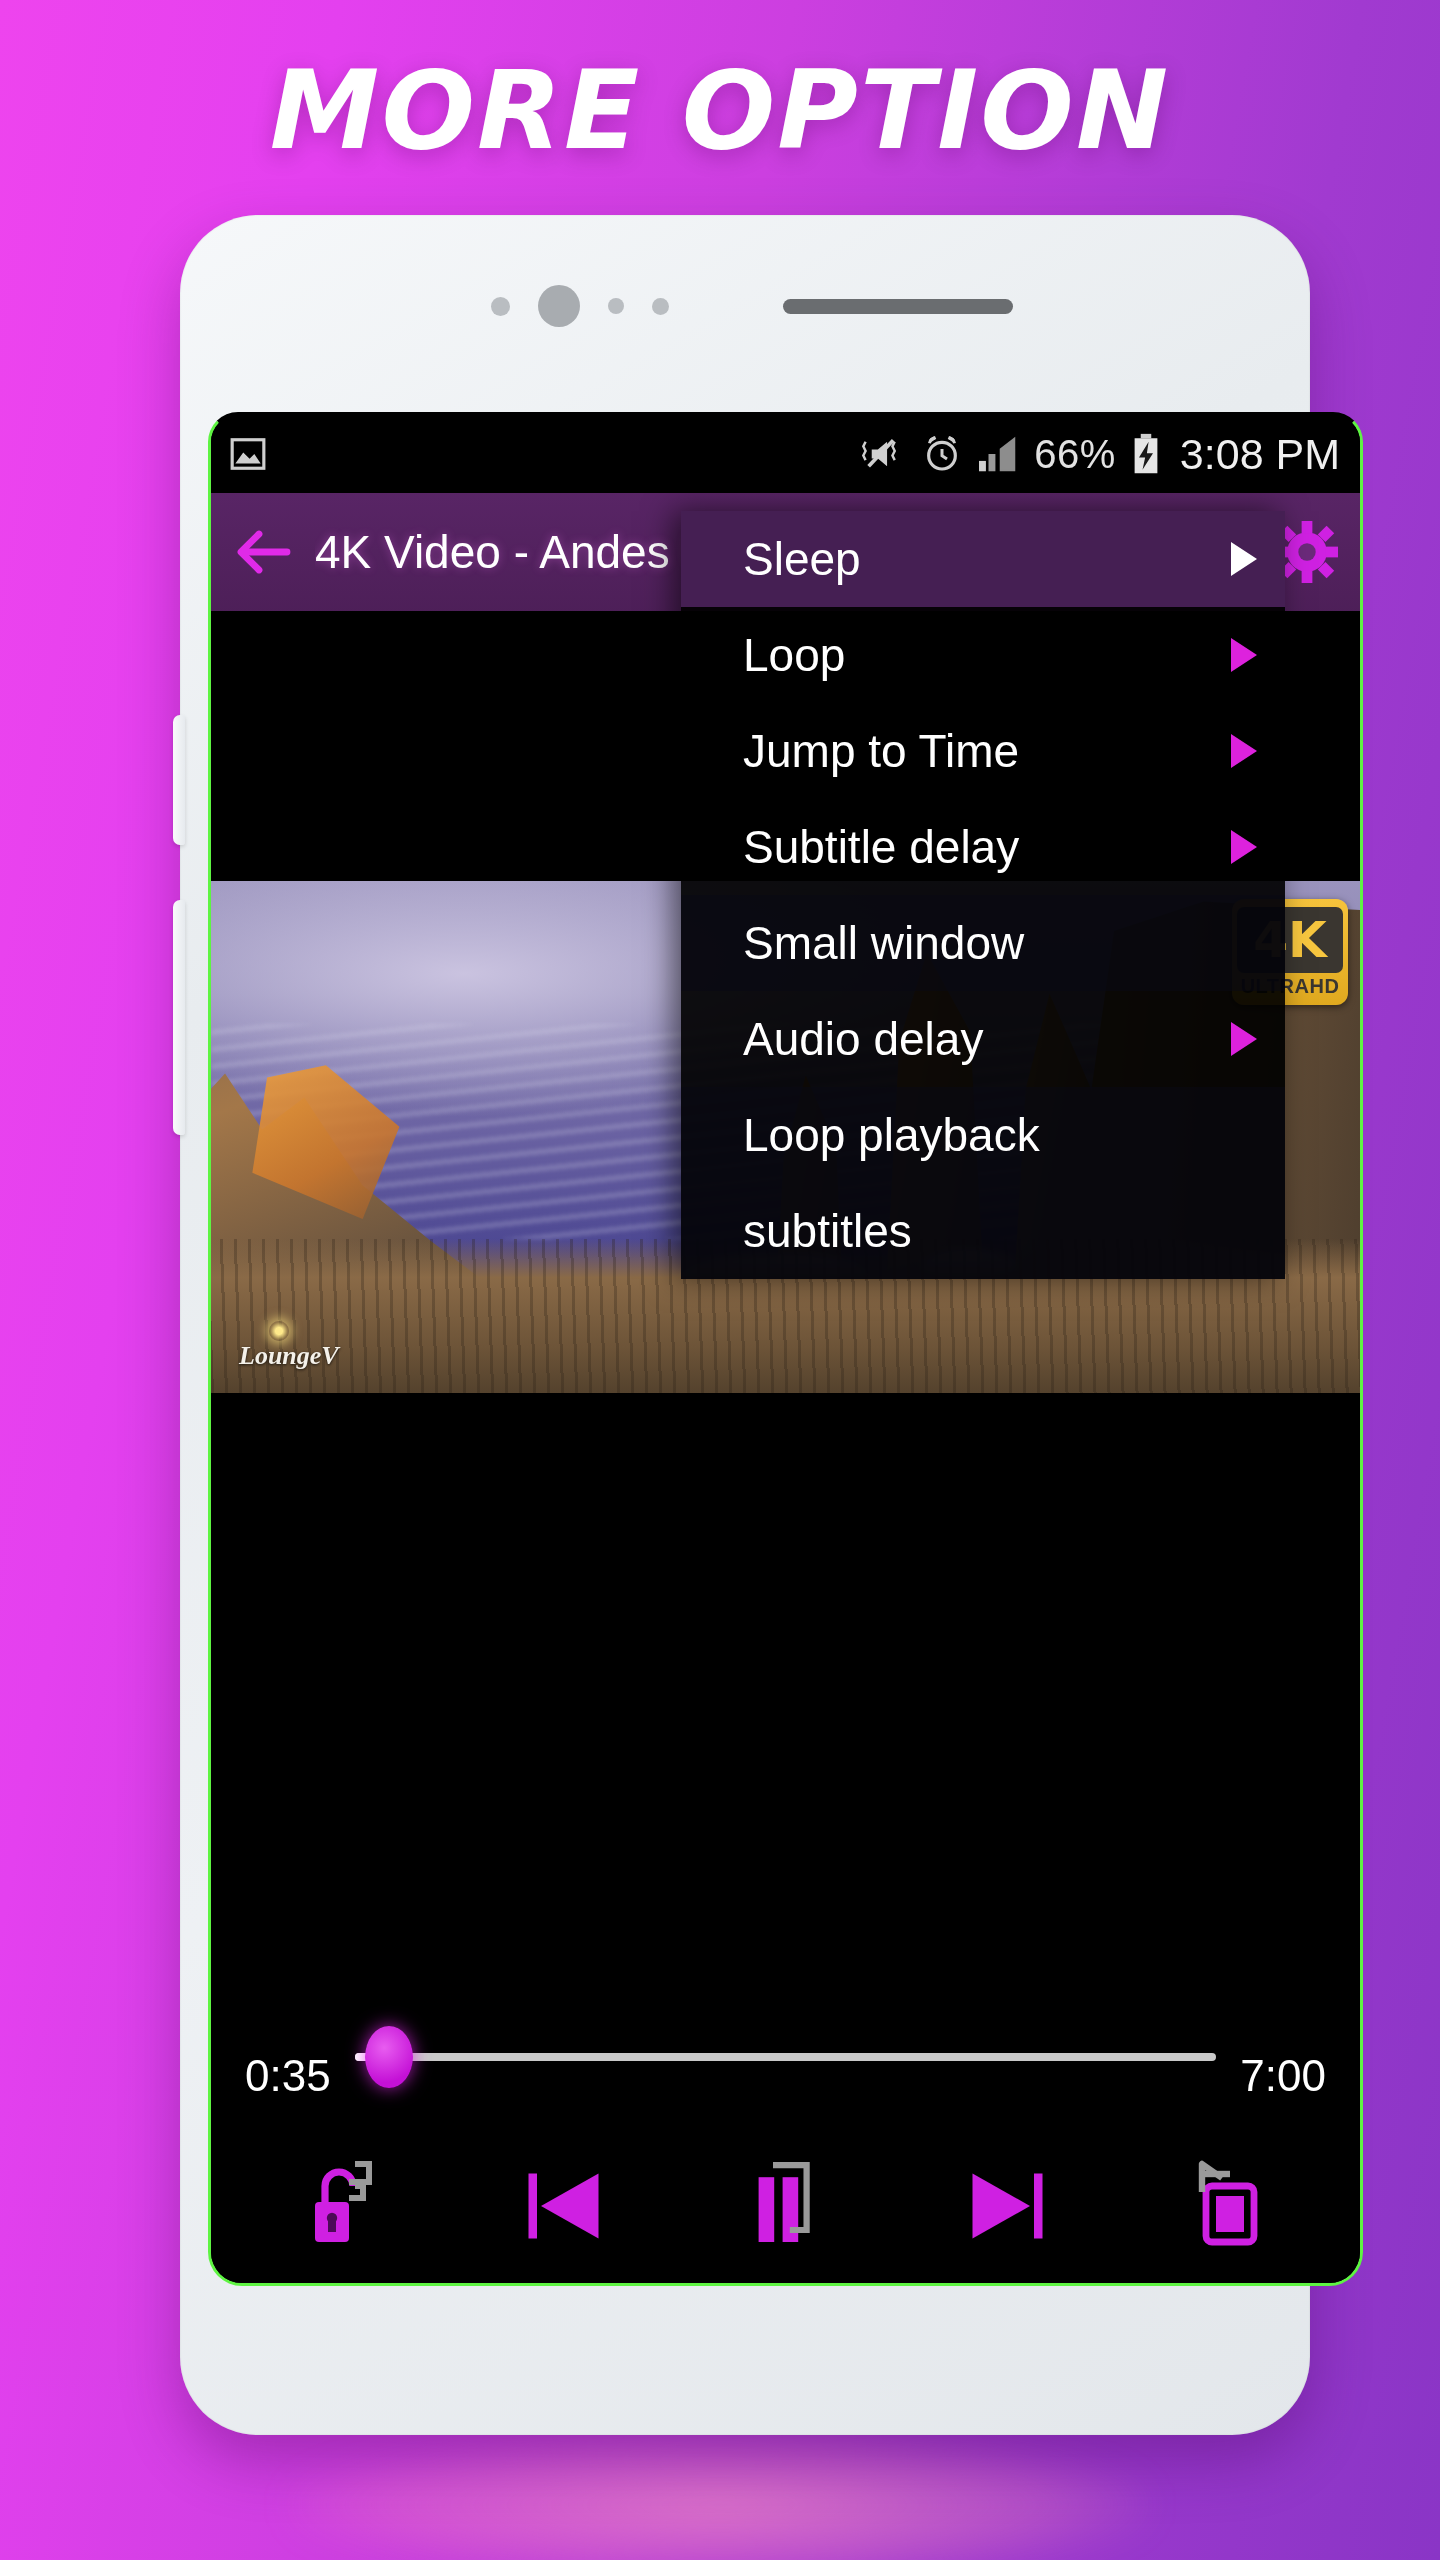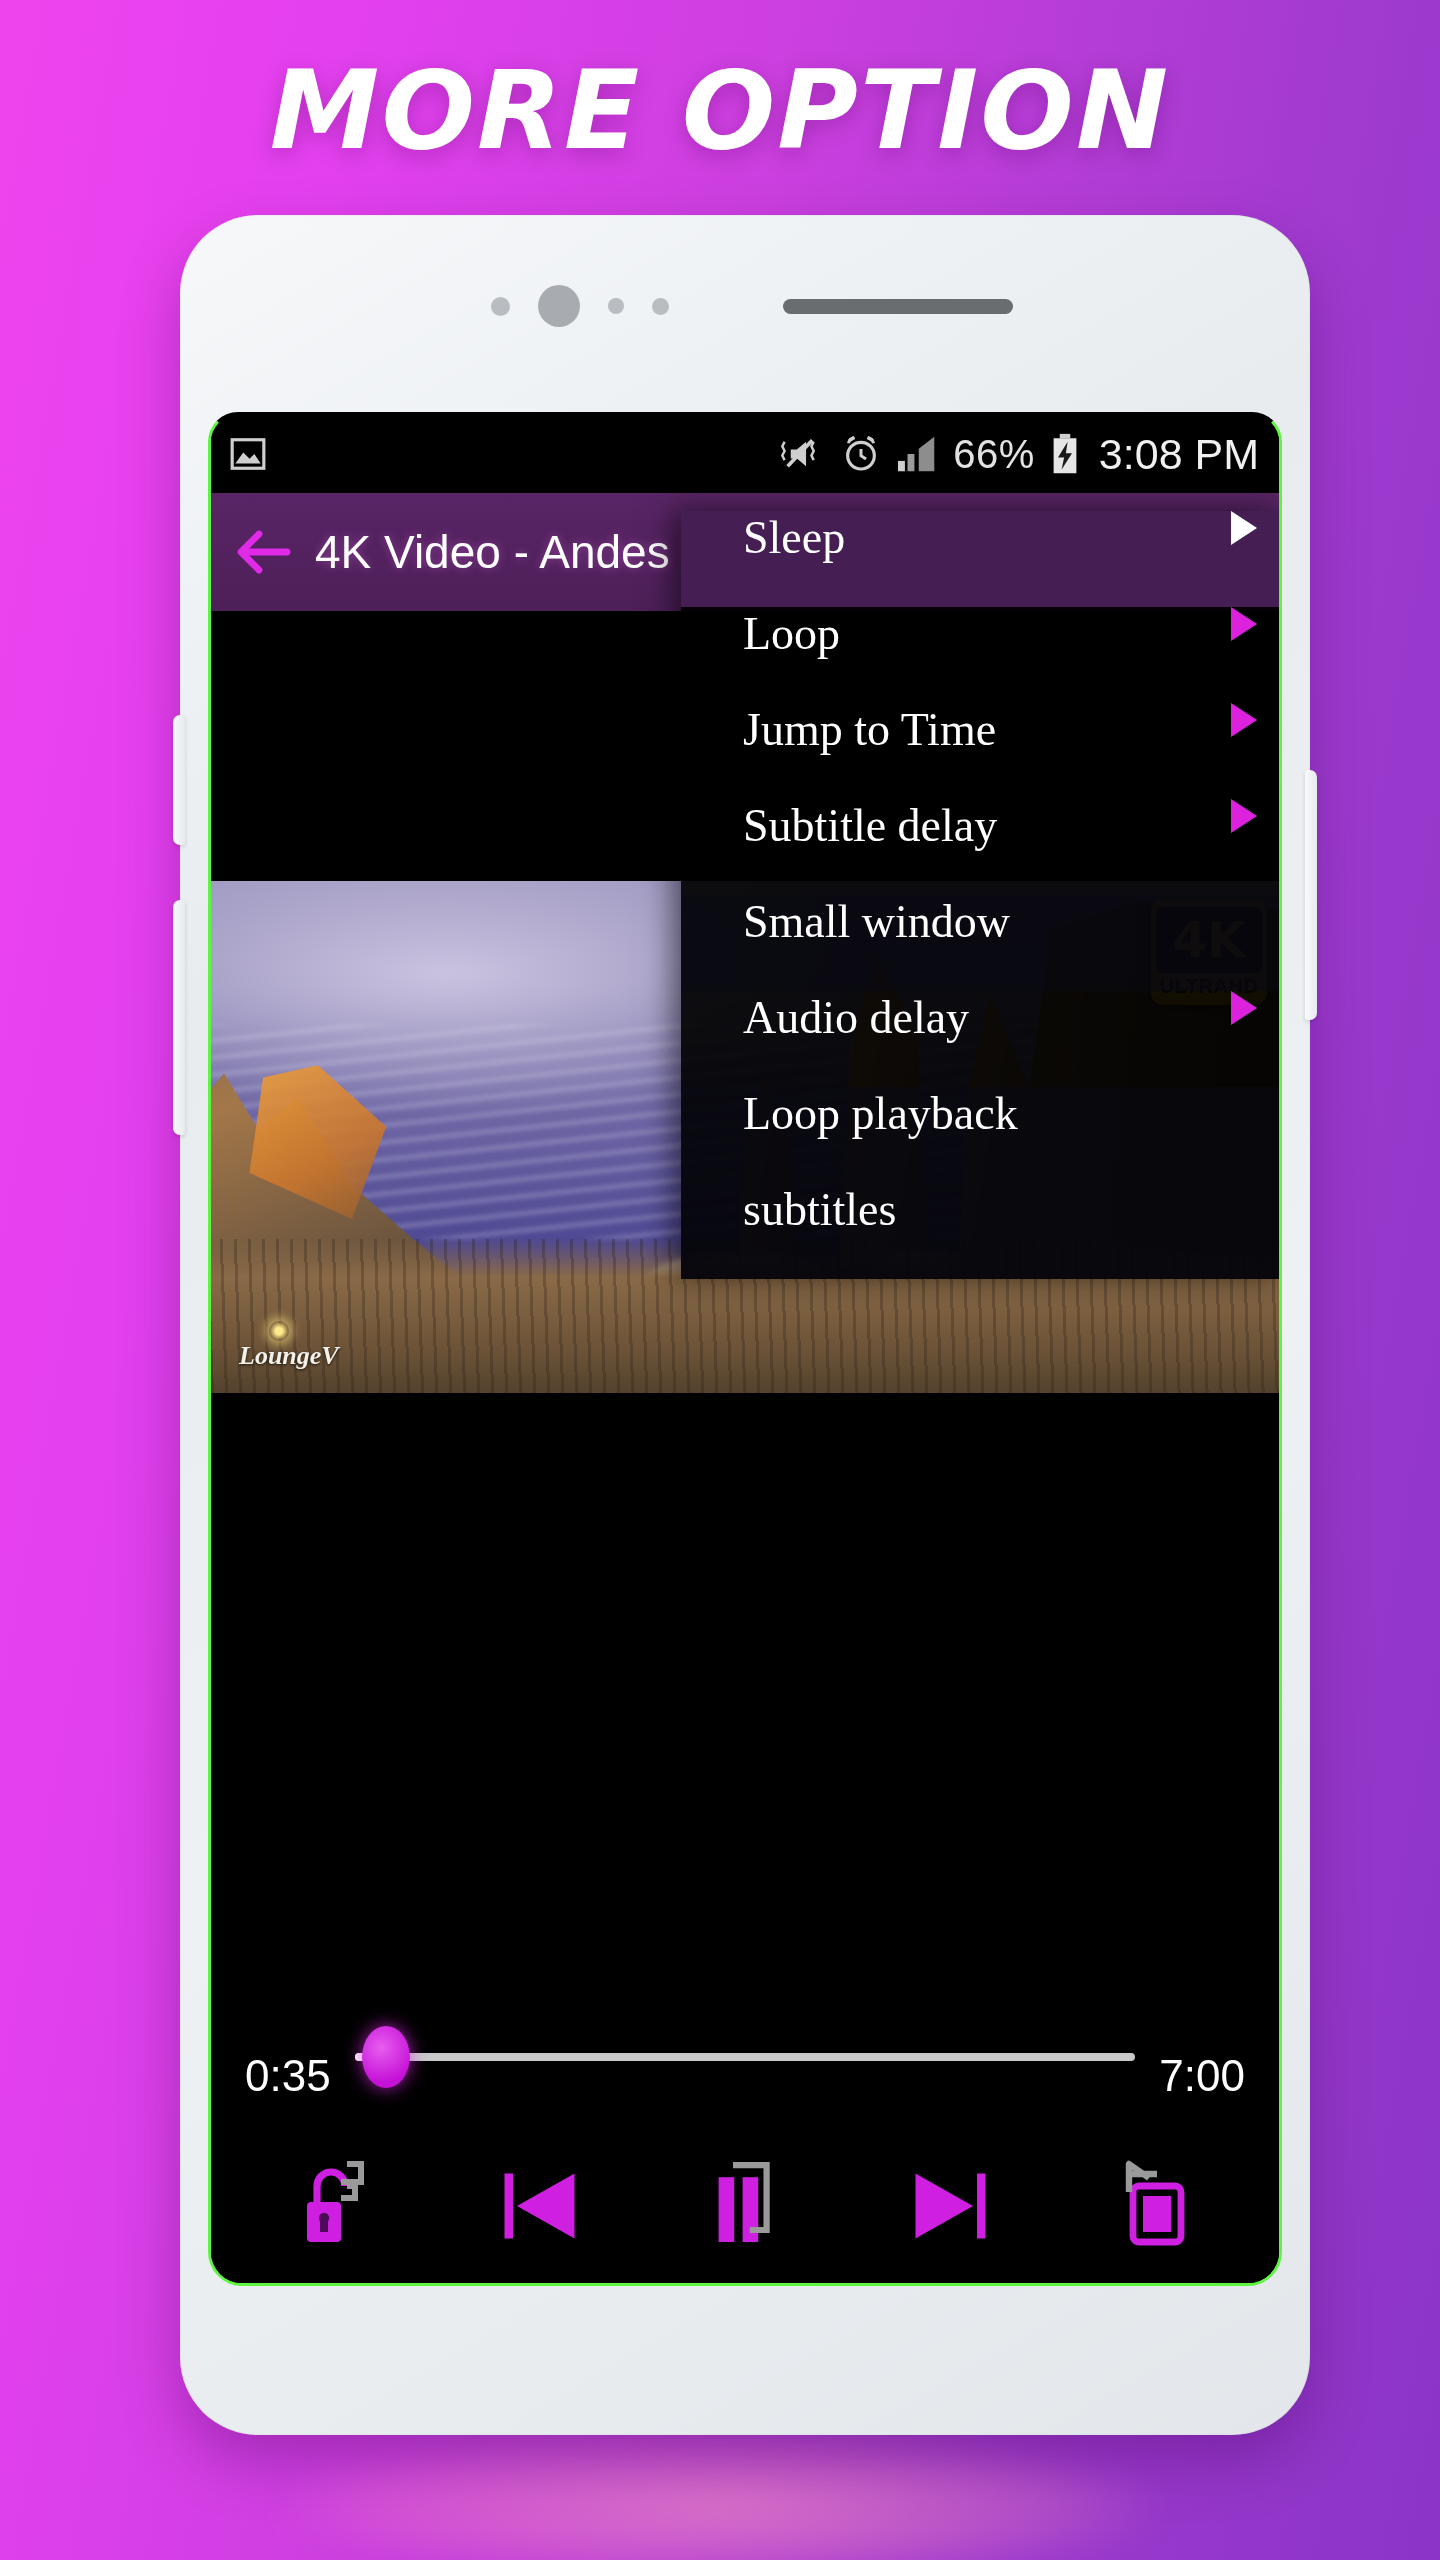--- a/index.html
+++ b/index.html
@@ -67,21 +67,21 @@
   #sensor-4 { width: 17px; height: 17px; }
   #earpiece {
     width: 230px; height: 15px; border-radius: 8px;
     background: #6a6d70; margin-left: 100px;
   }
 
   
   #screen {
     position: absolute;
     left: 28px; top: 197px;
-    width: 1074px; height: 1874px;
+    width: 1155px; height: 1874px;
     background: #000;
     border-radius: 30px 30px 34px 34px;
     overflow: hidden;
     border: 3px solid #5ef442;
     border-top-color: #000;
   }
 
   
   #status-bar {
     position: relative;
@@ -215,25 +215,24 @@
     position: absolute;
     left: 470px; top: -100px;
     width: 604px;
     background: rgba(0,0,0,.92);
     z-index: 20;
     box-shadow: -8px 0 28px rgba(0,0,0,.55);
   }
   .menu-item {
     position: relative;
     height: 96px;
-    display: flex; 
+    display: flex; align-items: center;
     padding: 0 28px 0 62px;
     color: #ffffff;
     font-size: 46px;
-    font-family: Liberation Serif, serif;
   }
   .menu-item.highlighted { background: rgba(72,32,86,.96); }
   .menu-item.translucent { background: rgba(10,10,20,.55); }
   .menu-arrow {
     margin-left: auto;
     width: 0; height: 0;
     border-top: 17px solid transparent;
     border-bottom: 17px solid transparent;
     border-left: 26px solid #dd22dd;
   }

